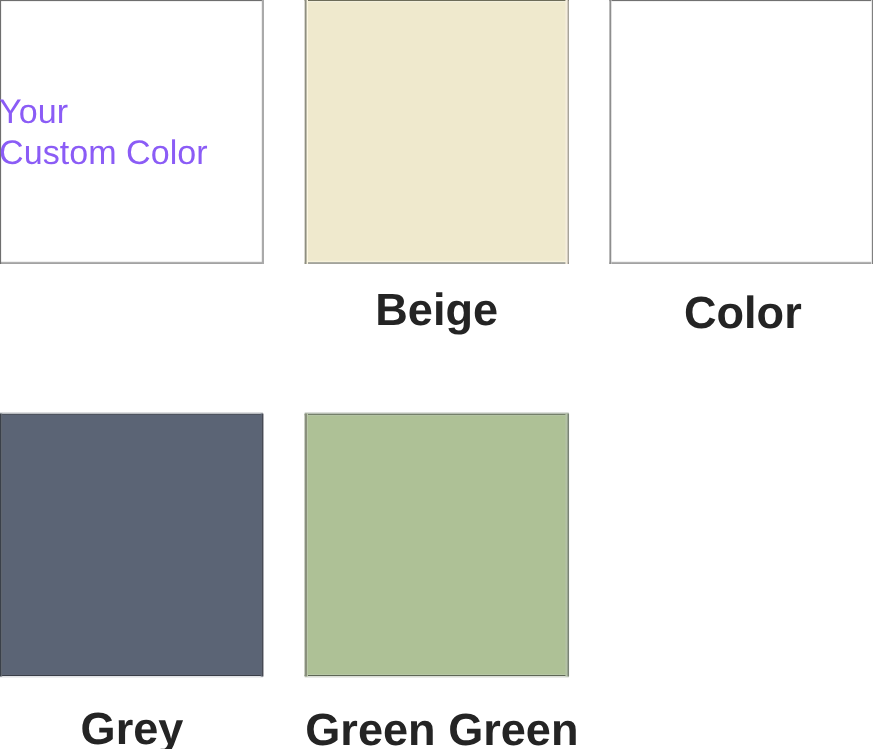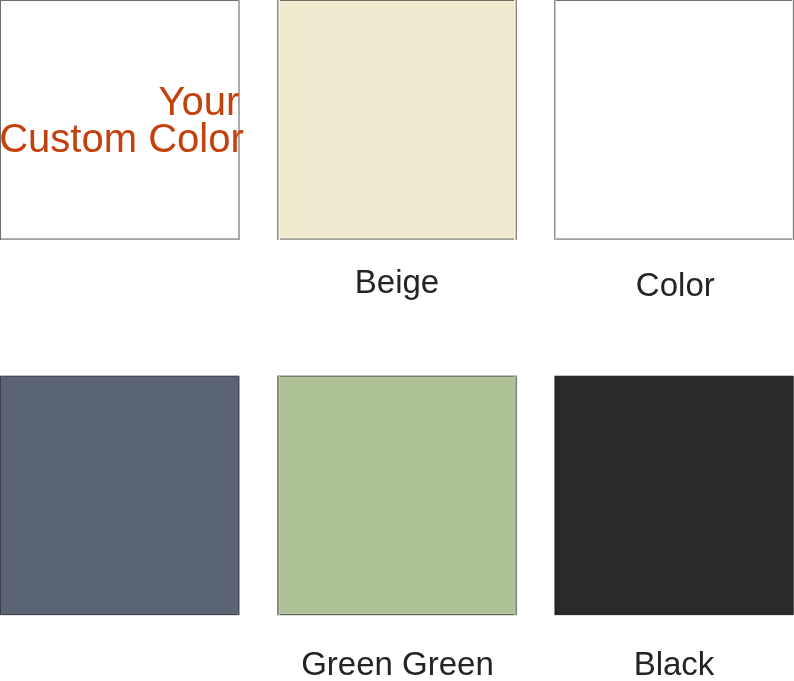--- a/index.html
+++ b/index.html
@@ -45,35 +45,36 @@
     top: 0;
     width: 240px;
     height: 240px;
     display: flex;
     align-items: center;
     justify-content: center;
     z-index: 3;
   }
   .swatch-label {
     width: 100%;
-    text-align: right;
-    font-size: 40px;
-    color: #c2410c;
+    text-align: left;
+    font-size: 31px;
+    color: #8b5cf6;
     line-height: 37px;
     white-space: nowrap;
   }
   .caption {
     position: absolute;
     left: 0;
     width: 240px;
     text-align: center;
-    font-size: 33px;
+    font-size: 41px;
     color: #242424;
     line-height: 37px;
     white-space: nowrap;
+    font-weight: bold;
   }
 
   .c0 { left: 0px;   top: 0px; }
   .c1 { left: 277px; top: 0px; }
   .c2 { left: 554px; top: 0px; }
   .c3 { left: 0px;   top: 376px; }
   .c4 { left: 277px; top: 376px; }
   .c5 { left: 554px; top: 376px; }
 </style>
 </head>
@@ -117,35 +118,27 @@
     <div class="caption" style="top: 265.6px; left: 1.3px;">Color</div>
   </div>
 
   <div class="cell c3 row2">
     <div class="swatch" style="background: rgb(91, 100, 117); width: 239px; height: 239px;">
       <span class="edge edge-t" style="background: linear-gradient(rgb(185, 188, 192) 0px, rgb(185, 188, 192) 1px, rgb(71, 76, 85) 1px, rgb(71, 76, 85) 2px); height: 2px; top: -1px;"></span>
       <span class="edge edge-b" style="background: linear-gradient(to top, rgb(226, 227, 230) 0px, rgb(226, 227, 230) 1px, rgb(57, 62, 72) 1px, rgb(57, 62, 72) 2px, rgb(97, 103, 119) 2px, rgb(97, 103, 119) 3px); height: 3px; bottom: -1px;"></span>
       <span class="edge edge-l" style="background: linear-gradient(to right, rgb(58, 64, 73) 0px, rgb(58, 64, 73) 1px, rgb(96, 102, 111) 1px, rgb(96, 102, 111) 2px); width: 2px; left: 0px;"></span>
       <span class="edge edge-r" style="background: linear-gradient(to left, rgb(172, 173, 178) 0px, rgb(172, 173, 178) 1px, rgb(70, 74, 84) 1px, rgb(70, 74, 84) 2px, rgb(95, 102, 116) 2px, rgb(95, 102, 116) 3px); width: 3px; right: -1px;"></span>
     </div>
+    <div class="caption" style="top: 268px;">Grey</div>
   </div>
 
   <div class="cell c4 row2">
     <div class="swatch" style="background: rgb(174, 193, 150); width: 240px; height: 239px;">
       <span class="edge edge-t" style="background: linear-gradient(rgb(184, 191, 180) 0px, rgb(184, 191, 180) 1px, rgb(116, 128, 105) 1px, rgb(116, 128, 105) 2px, rgb(181, 196, 166) 2px, rgb(181, 196, 166) 3px); height: 3px; top: -1px;"></span>
       <span class="edge edge-b" style="background: linear-gradient(to top, rgb(219, 222, 216) 0px, rgb(219, 222, 216) 1px, rgb(93, 103, 84) 1px, rgb(93, 103, 84) 2px, rgb(187, 201, 172) 2px, rgb(187, 201, 172) 3px); height: 3px; bottom: -1px;"></span>
       <span class="edge edge-l" style="background: linear-gradient(to right, rgb(137, 142, 128) 0px, rgb(137, 142, 128) 1px, rgb(138, 145, 121) 1px, rgb(138, 145, 121) 2px, rgb(186, 199, 170) 2px, rgb(186, 199, 170) 3px); width: 3px; left: 0px;"></span>
       <span class="edge edge-r" style="background: linear-gradient(to left, rgb(245, 249, 244) 0px, rgb(245, 249, 244) 1px, rgb(122, 131, 119) 1px, rgb(122, 131, 119) 2px, rgb(153, 166, 143) 2px, rgb(153, 166, 143) 3px, rgb(180, 194, 166) 3px, rgb(180, 194, 166) 4px); width: 4px; right: -1px;"></span>
     </div>
     <div class="caption" style="top: 268.6px; left: 0.5px;">Green Green</div>
   </div>
 
-  <div class="cell c5 row2">
-    <div class="swatch" style="background: rgb(42, 42, 42); width: 239px; height: 239px;">
-      <span class="edge edge-t" style="background: linear-gradient(rgb(192, 192, 192) 0px, rgb(192, 192, 192) 1px, rgb(43, 43, 43) 1px, rgb(43, 43, 43) 2px); height: 2px; top: -1px;"></span>
-      <span class="edge edge-b" style="background: linear-gradient(to top, rgb(229, 229, 229) 0px, rgb(229, 229, 229) 1px, rgb(42, 42, 42) 1px, rgb(42, 42, 42) 2px); height: 2px; bottom: -1px;"></span>
-      <span class="edge edge-l" style="background: linear-gradient(to right, rgb(140, 140, 140) 0px, rgb(140, 140, 140) 1px, rgb(30, 30, 30) 1px, rgb(30, 30, 30) 2px); width: 2px; left: 0px;"></span>
-      <span class="edge edge-r" style="background: linear-gradient(to left, rgb(91, 91, 91) 0px, rgb(91, 91, 91) 1px, rgb(38, 38, 38) 1px, rgb(38, 38, 38) 2px); width: 2px; right: -1px;"></span>
-    </div>
-    <div class="caption" style="top: 269px;">Black</div>
-  </div>
 
 </div>
 
 </body></html>

